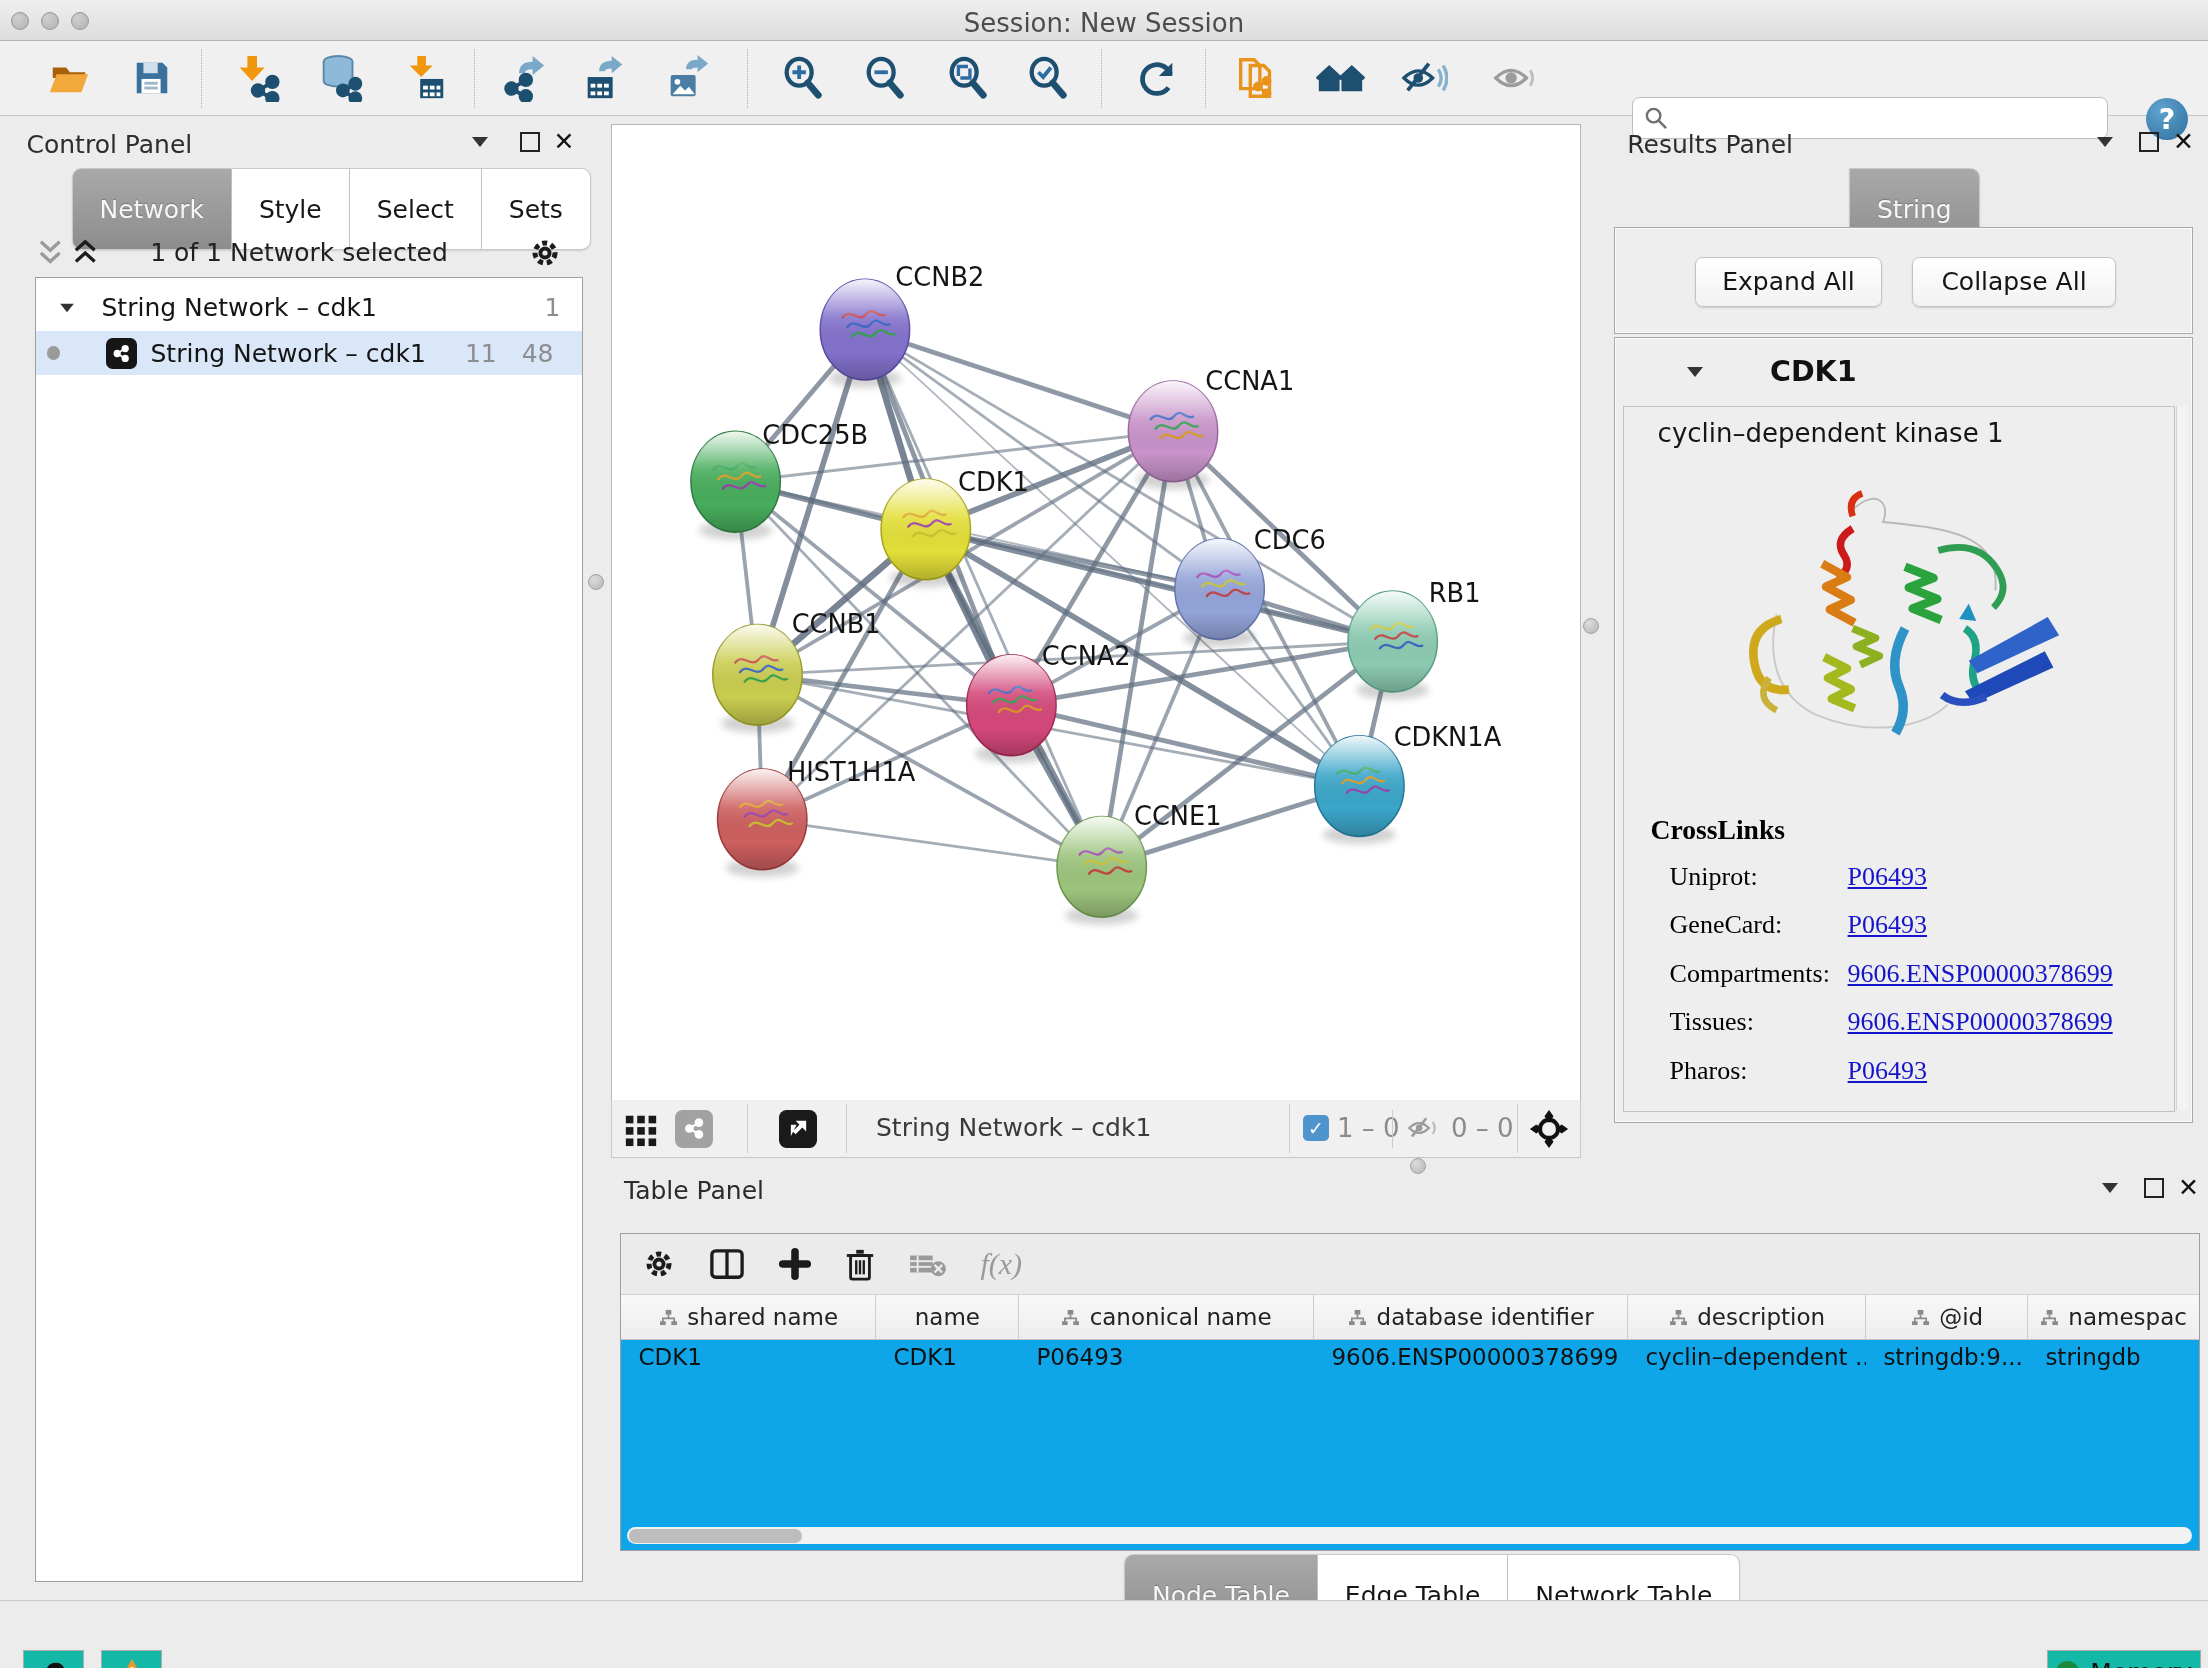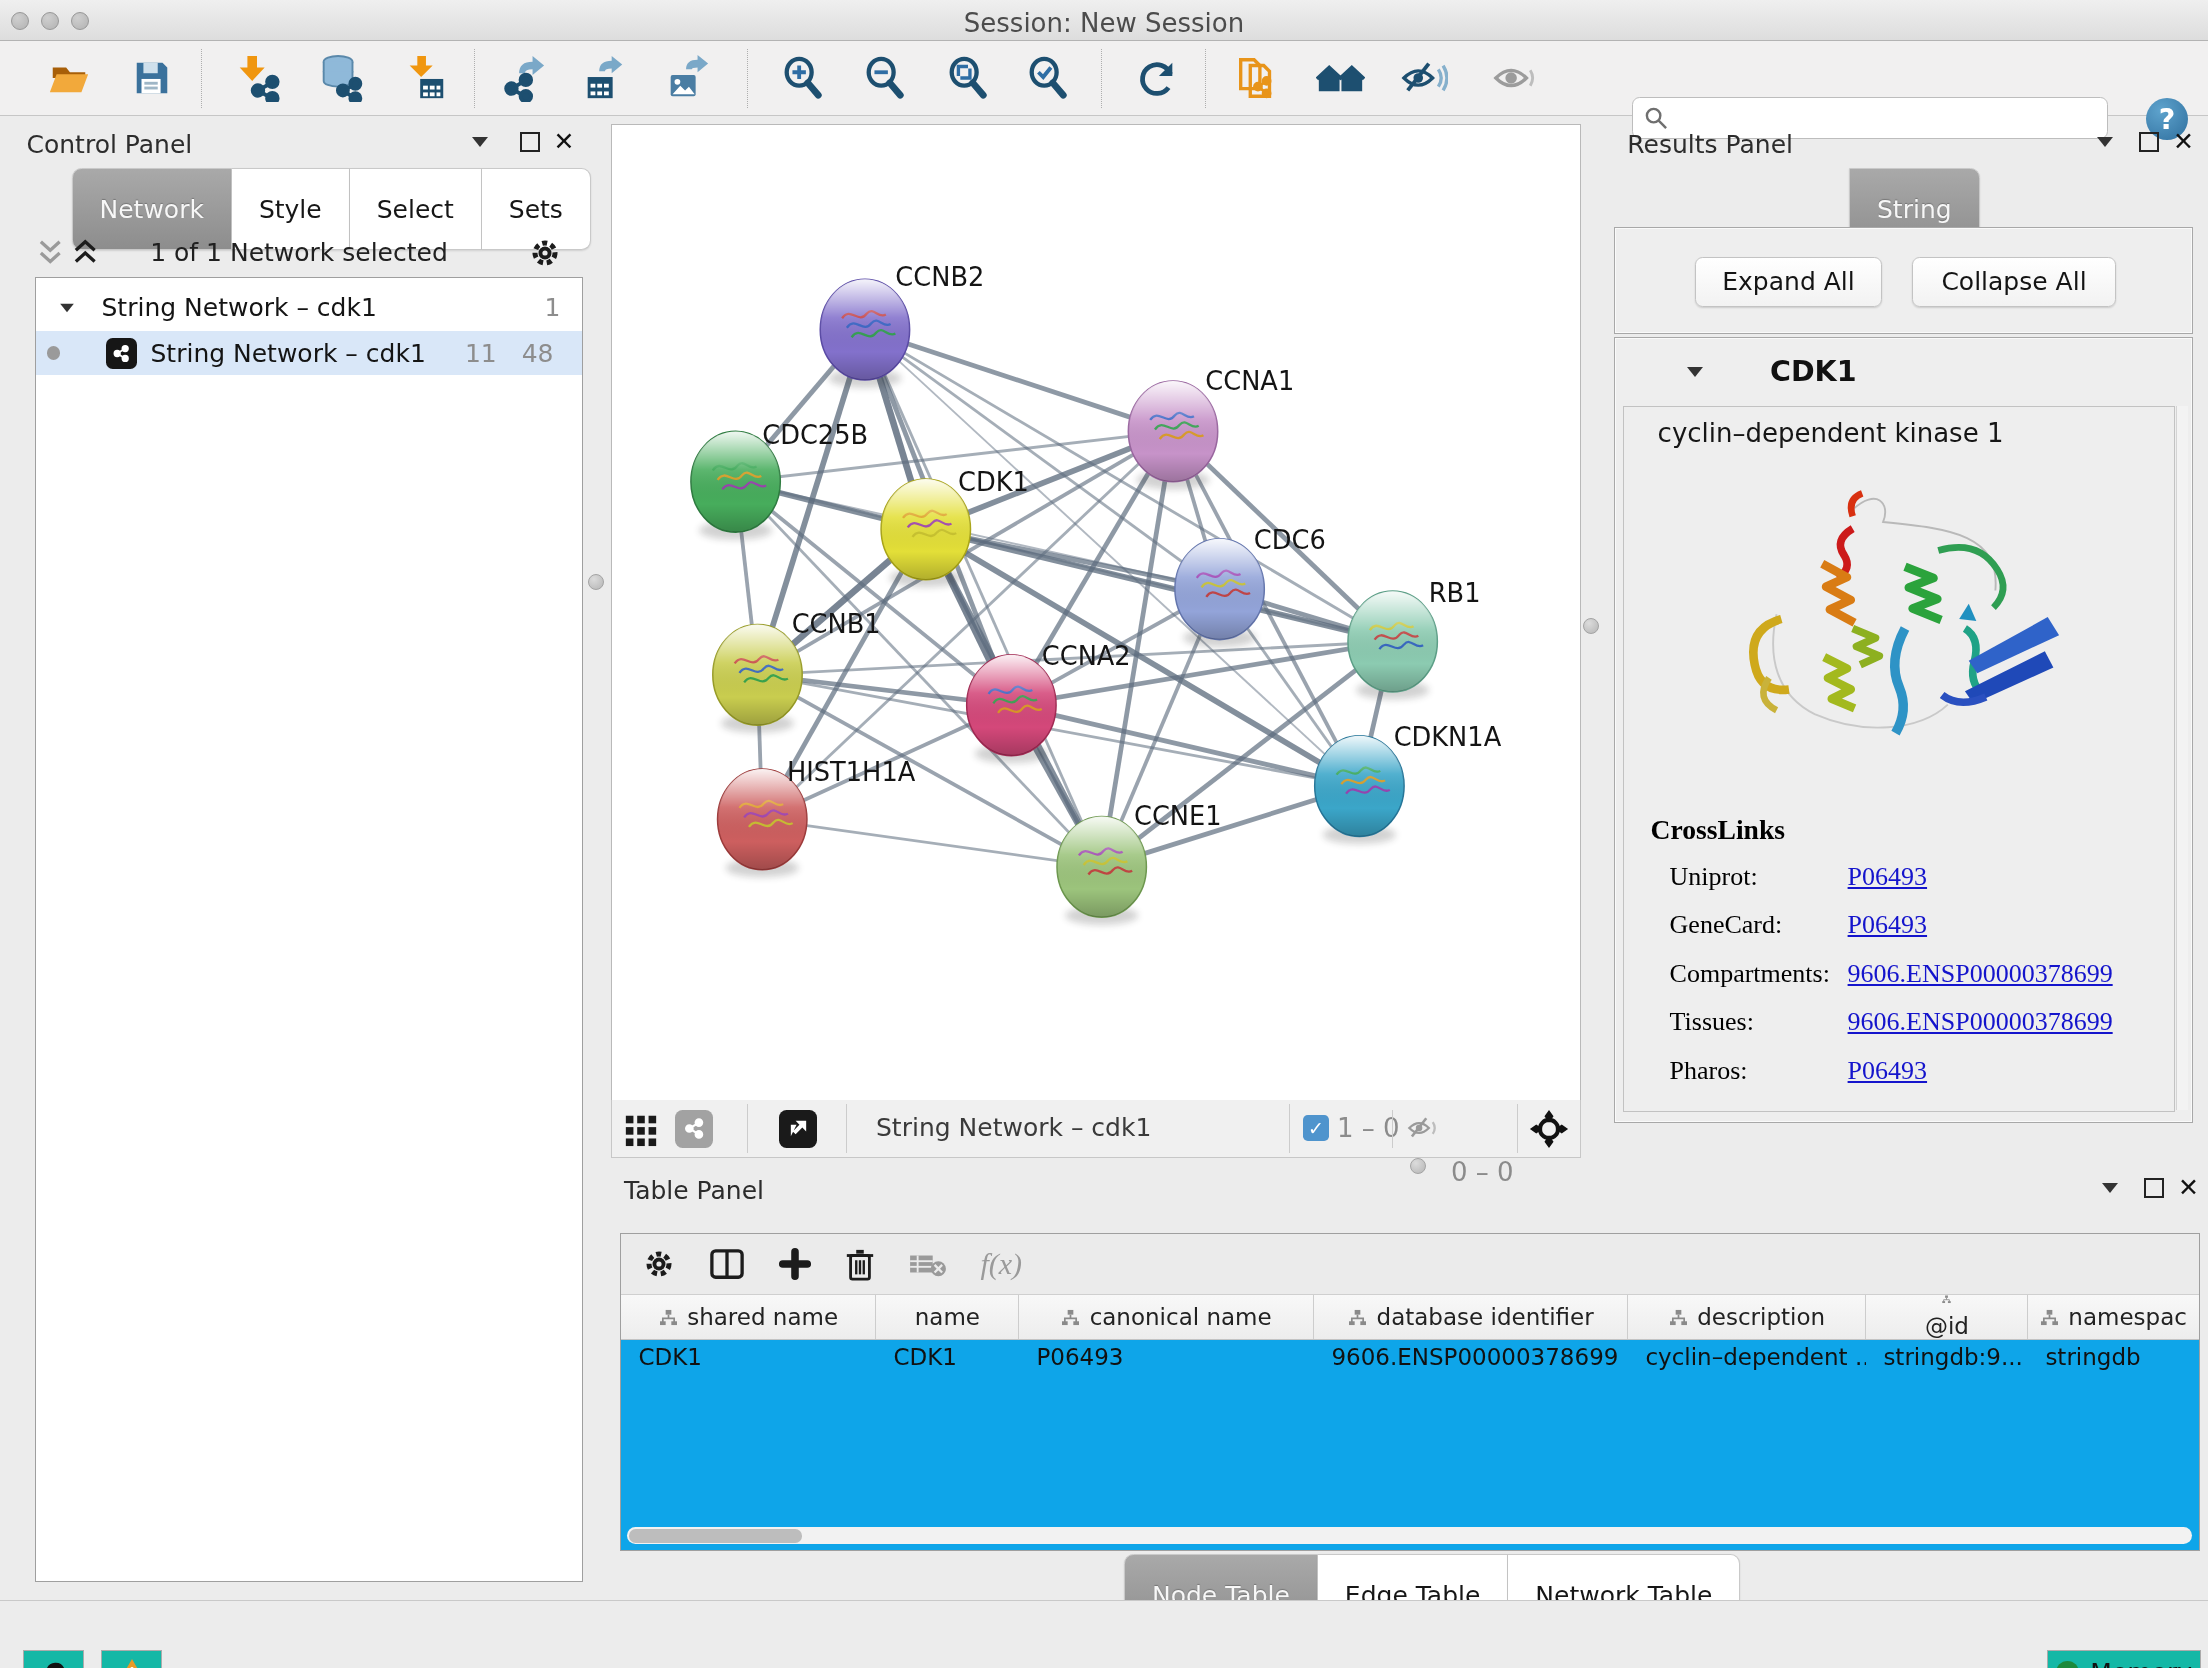--- a/index.html
+++ b/index.html
@@ -479,21 +479,21 @@
     <div class="nbsep" style="left:677px;"></div>
     <div class="abs checkbox" style="left:691px;top:15px;">✓</div>
     <div class="abs cnt" style="left:725px;top:13.3px;">1 – 0</div>
     <div class="nbsep" style="left:780px;top:9.5px;height:38px;"></div>
     <svg class="abs" style="left:793px;top:13.3px;" width="36" height="30" viewBox="0 0 50 46">
         <path d="M4 23q15-15 30 0q-15 15-30 0z" fill="none" stroke="#9a9a9a" stroke-width="3.5"></path>
         <circle cx="19" cy="23" r="5" fill="#9a9a9a"></circle>
         <line x1="8" y1="36" x2="30" y2="8" stroke="#9a9a9a" stroke-width="4"></line>
         <path d="M40 14q6 9 0 18" fill="none" stroke="#bdbdbd" stroke-width="3.5"></path>
       </svg>
-    <div class="abs cnt" style="left:839px;top:13.3px;margin-top:44px;">0 – 0</div>
+    <div class="abs cnt" style="left:839px;top:13.3px;">0 – 0</div>
     <div class="nbsep" style="left:905px;"></div>
     <svg class="abs" style="left:917px;top:8.6px;" width="40" height="40" viewBox="0 0 44 44">
         <circle cx="22" cy="22" r="10" fill="none" stroke="#111" stroke-width="4.5"></circle>
         <path d="M22 1l5 7-5 7-5-7zM22 29l5 7-5 7-5-7zM1 22l7-5 7 5-7 5zM29 22l7-5 7 5-7 5z" fill="#111"></path>
       </svg>
   </div>
 
   <div class="dot-handle" style="left:1583px;top:618px;"></div>
 
   <div class="dot-handle" style="left:1410px;top:1158px;"></div>
@@ -630,21 +630,21 @@
           </div>
         <div class="th" style="width:238px;">
             <svg width="19" height="17" viewBox="0 0 20 18">
               <rect x="7" y="1" width="6" height="5" fill="#8a8a8a"></rect>
               <path d="M10 6v4M4 14v-4h12v4" stroke="#8a8a8a" stroke-width="1.8" fill="none"></path>
               <rect x="1" y="13" width="6" height="4" fill="#8a8a8a"></rect>
               <rect x="13" y="13" width="6" height="4" fill="#8a8a8a"></rect>
             </svg>
             <span>description</span>
           </div>
-        <div class="th" style="width:162px;flex-direction:column;">
+        <div class="th" style="width:162px;">
             <svg width="19" height="17" viewBox="0 0 20 18">
               <rect x="7" y="1" width="6" height="5" fill="#8a8a8a"></rect>
               <path d="M10 6v4M4 14v-4h12v4" stroke="#8a8a8a" stroke-width="1.8" fill="none"></path>
               <rect x="1" y="13" width="6" height="4" fill="#8a8a8a"></rect>
               <rect x="13" y="13" width="6" height="4" fill="#8a8a8a"></rect>
             </svg>
             <span>@id</span>
           </div>
         <div class="th" style="width:170px;border-right:none;">
             <svg width="19" height="17" viewBox="0 0 20 18">

